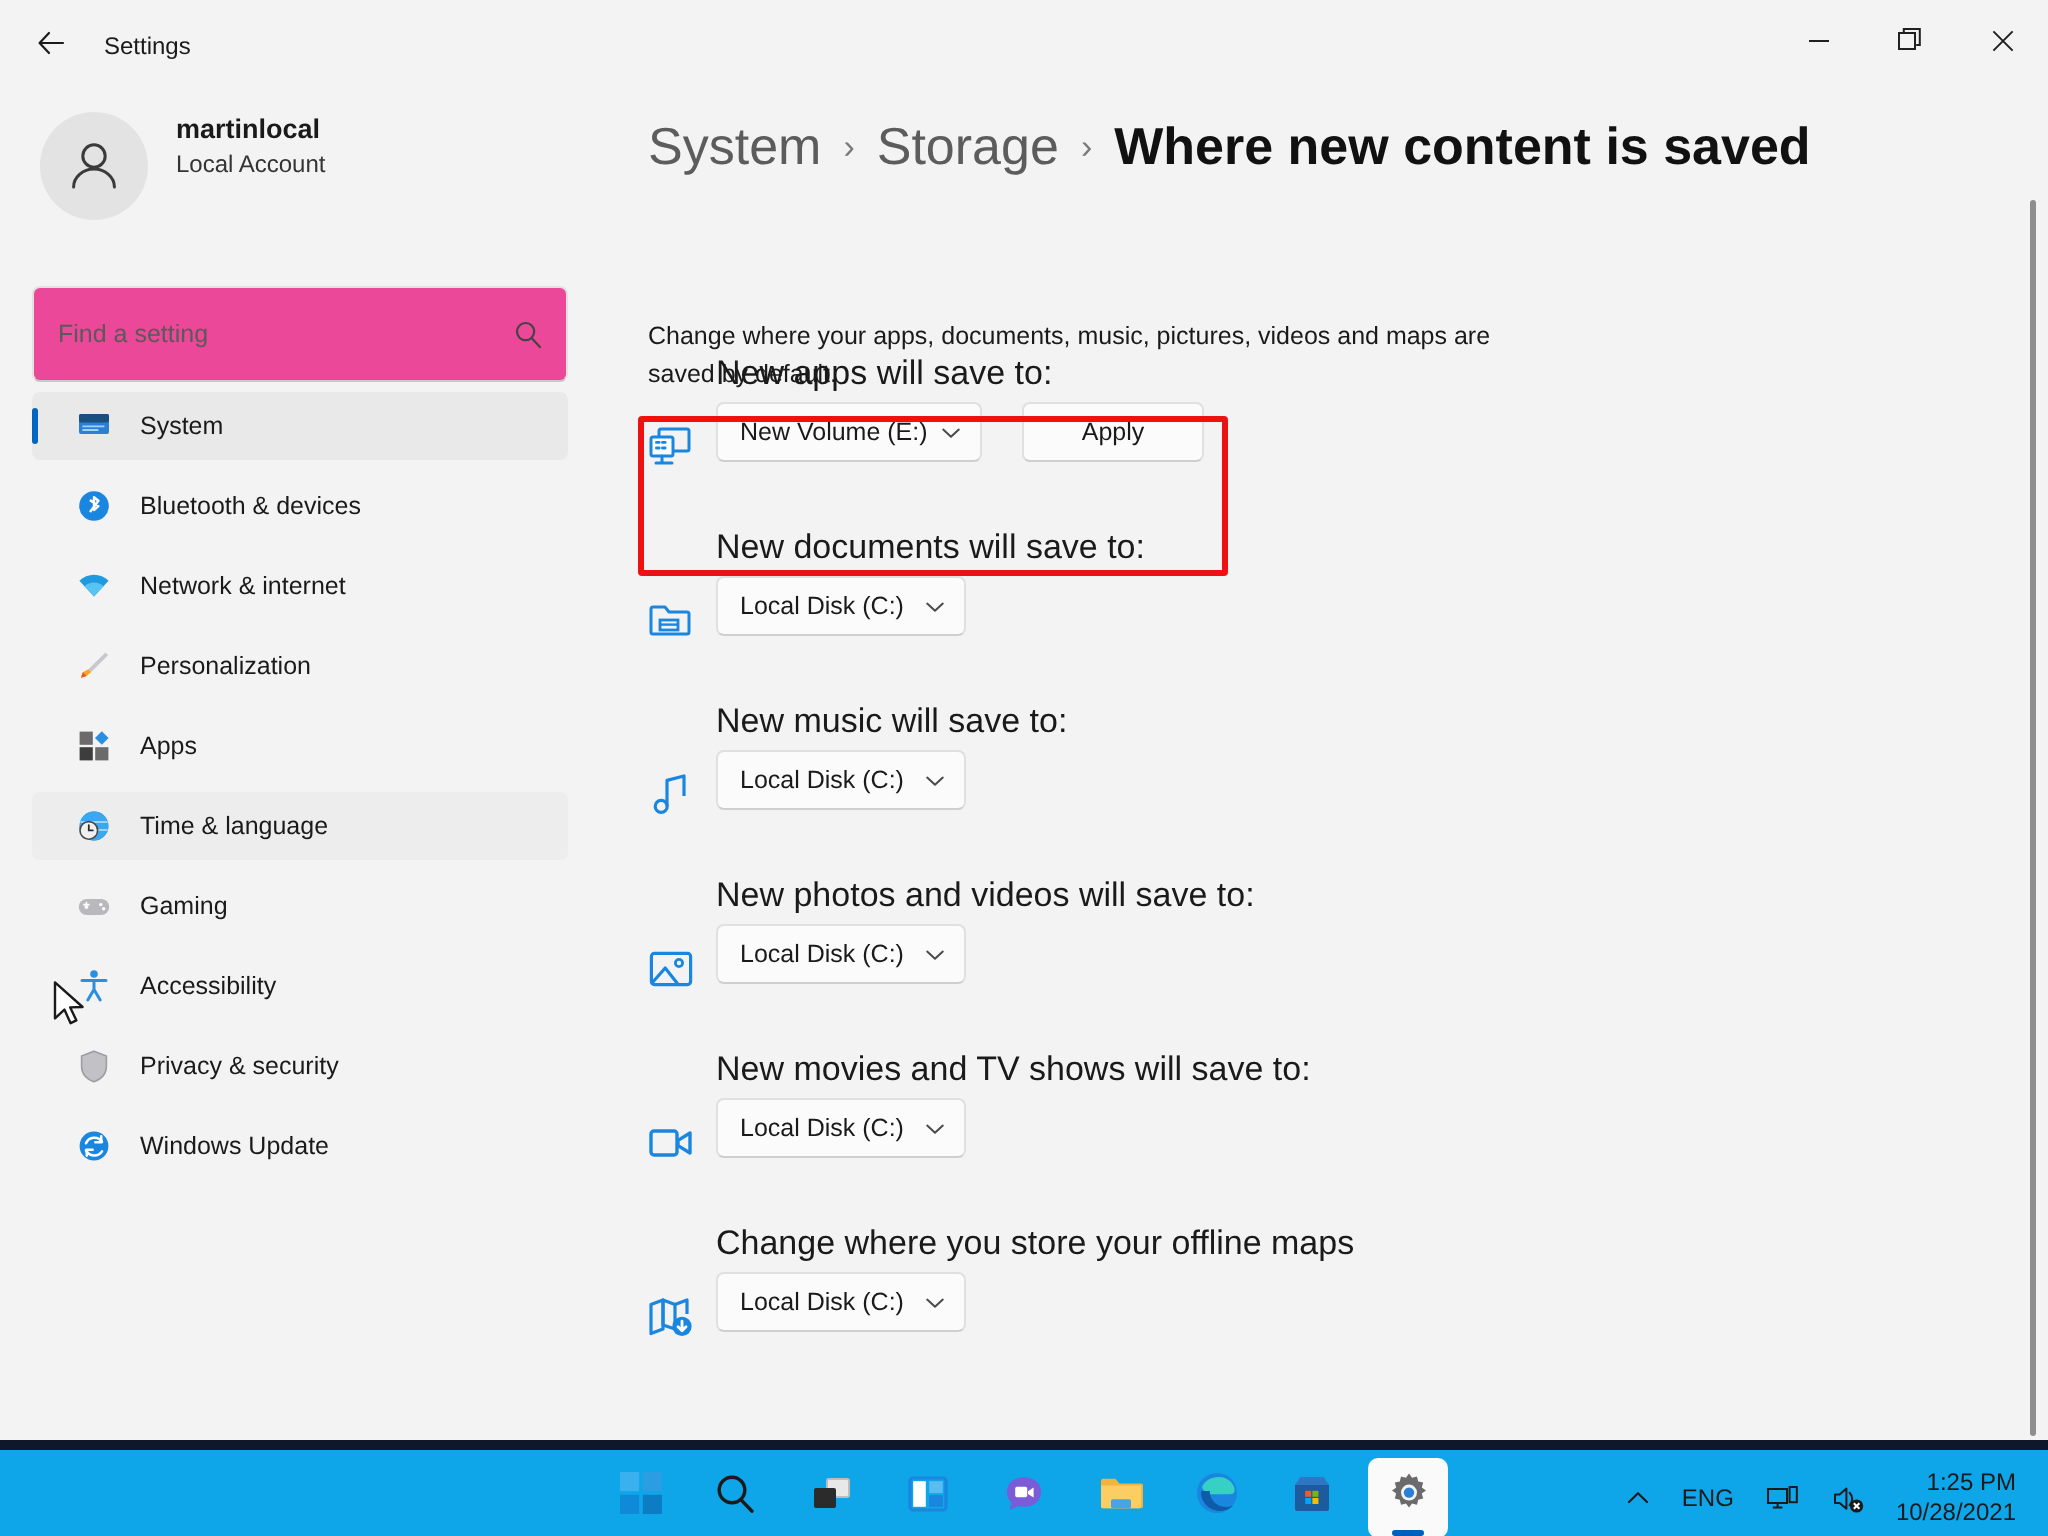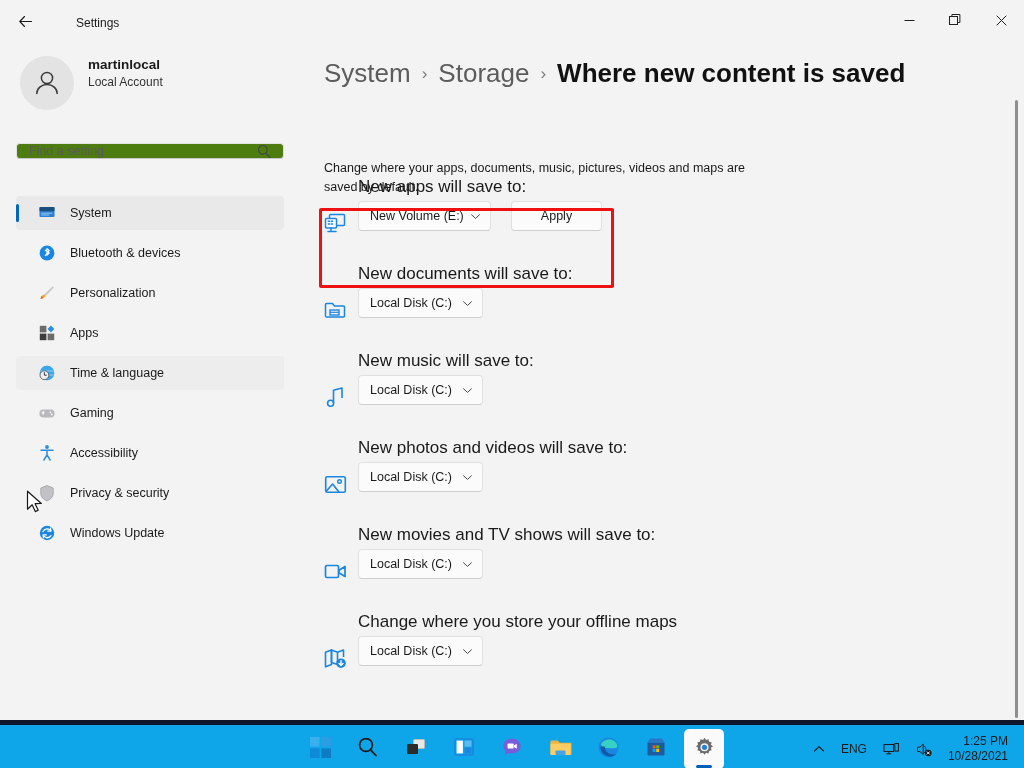--- a/index.html
+++ b/index.html
@@ -21,21 +21,21 @@
     position: absolute; left: 0; top: 0; width: 1024px; height: 40px;
   }
   .back-btn {
     position: absolute; left: 10px; top: 8px;
     width: 30px; height: 26px;
     display: flex; align-items: center; justify-content: center;
     border-radius: 4px; cursor: pointer;
   }
   .app-title {
     position: absolute; left: 52px; top: 16px;
-    font-size: 12px; color: #1a1a1a; margin-left: 24px;
+    font-size: 12px; color: #1a1a1a;
   }
   .wincontrols {
     position: absolute; right: 0; top: 0; height: 40px; display: flex;
   }
   .wc {
     width: 46px; height: 40px;
     display: flex; align-items: center; justify-content: center;
     cursor: pointer; color: #202020;
   }
   .wc svg { display: block; }
@@ -53,22 +53,22 @@
   .avatar {
     width: 54px; height: 54px; border-radius: 50%;
     background: #e3e3e3;
     display: flex; align-items: center; justify-content: center;
   }
   .acct-name { font-size: 13.5px; font-weight: 700; color: #1a1a1a; line-height: 17px; }
   .acct-sub  { font-size: 12px; color: #343434; line-height: 17px; margin-top: 1px; }
 
   .searchbox {
     position: absolute; left: 16px; top: 103px;
-    width: 268px; height: 16px;
-    background: #4d7c0f;
+    width: 268px; height: 48px;
+    background: #ec4899;
     border: 1px solid #e2e2e2;
     border-bottom: 1px solid #c7c7c7;
     border-radius: 4px;
     display: flex; align-items: center;
     cursor: text;
   }
   .searchbox input {
     flex: 1; border: none; outline: none; background: transparent;
     font-family: inherit; font-size: 12.5px; color: #1a1a1a;
     padding: 0 6px 0 12px;
@@ -280,20 +280,29 @@
             <svg width="18" height="18" viewBox="0 0 18 18">
               <circle cx="9" cy="9" r="7.4" fill="#1b86e0"></circle>
               <path d="M7 6l4.2 3.1L9 11V4.6l2.2 1.8L7 12" fill="none" stroke="#fff" stroke-width="1.2" stroke-linejoin="round"></path>
             </svg>
           </span>
           <span class="lbl">Bluetooth &amp; devices</span>
         </div>
         <div class="navitem">
           <span class="ico">
             <svg width="18" height="18" viewBox="0 0 18 18">
+              <path d="M9 14.2 1.7 6.4a10.4 10.4 0 0 1 14.6 0z" fill="#1f9ae0"></path>
+              <path d="M9 14.2 4.3 9.1a7 7 0 0 1 9.4 0z" fill="#58c4f2"></path>
+            </svg>
+          </span>
+          <span class="lbl">Network &amp; internet</span>
+        </div>
+        <div class="navitem">
+          <span class="ico">
+            <svg width="18" height="18" viewBox="0 0 18 18">
               <path d="M14.8 2.3 16 3.6 7.6 12 6.2 10.6z" fill="#c7c7cc"></path>
               <path d="M6.2 10.6 7.6 12l-2.3 2-2.8.9.9-2.8z" fill="#f5a623"></path>
               <path d="M3.4 12.1 2.5 14.9l2.8-.9z" fill="#e05a2b"></path>
             </svg>
           </span>
           <span class="lbl">Personalization</span>
         </div>
         <div class="navitem">
           <span class="ico">
             <svg width="18" height="18" viewBox="0 0 18 18">

